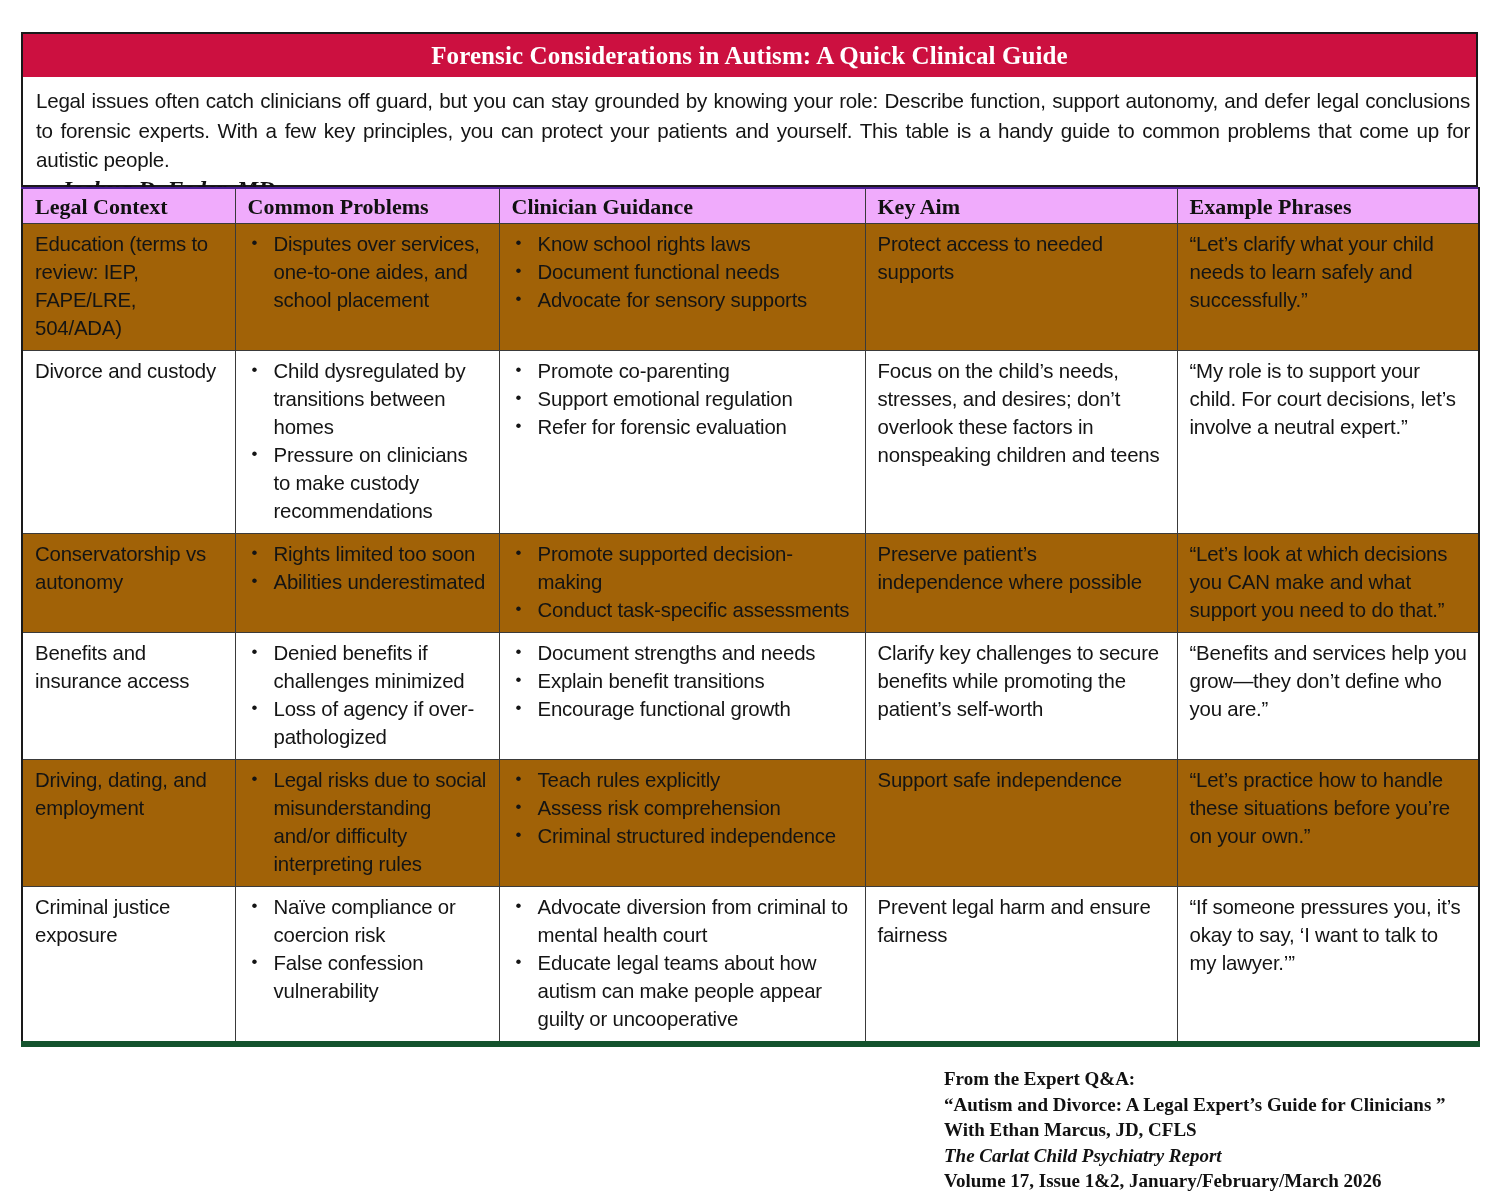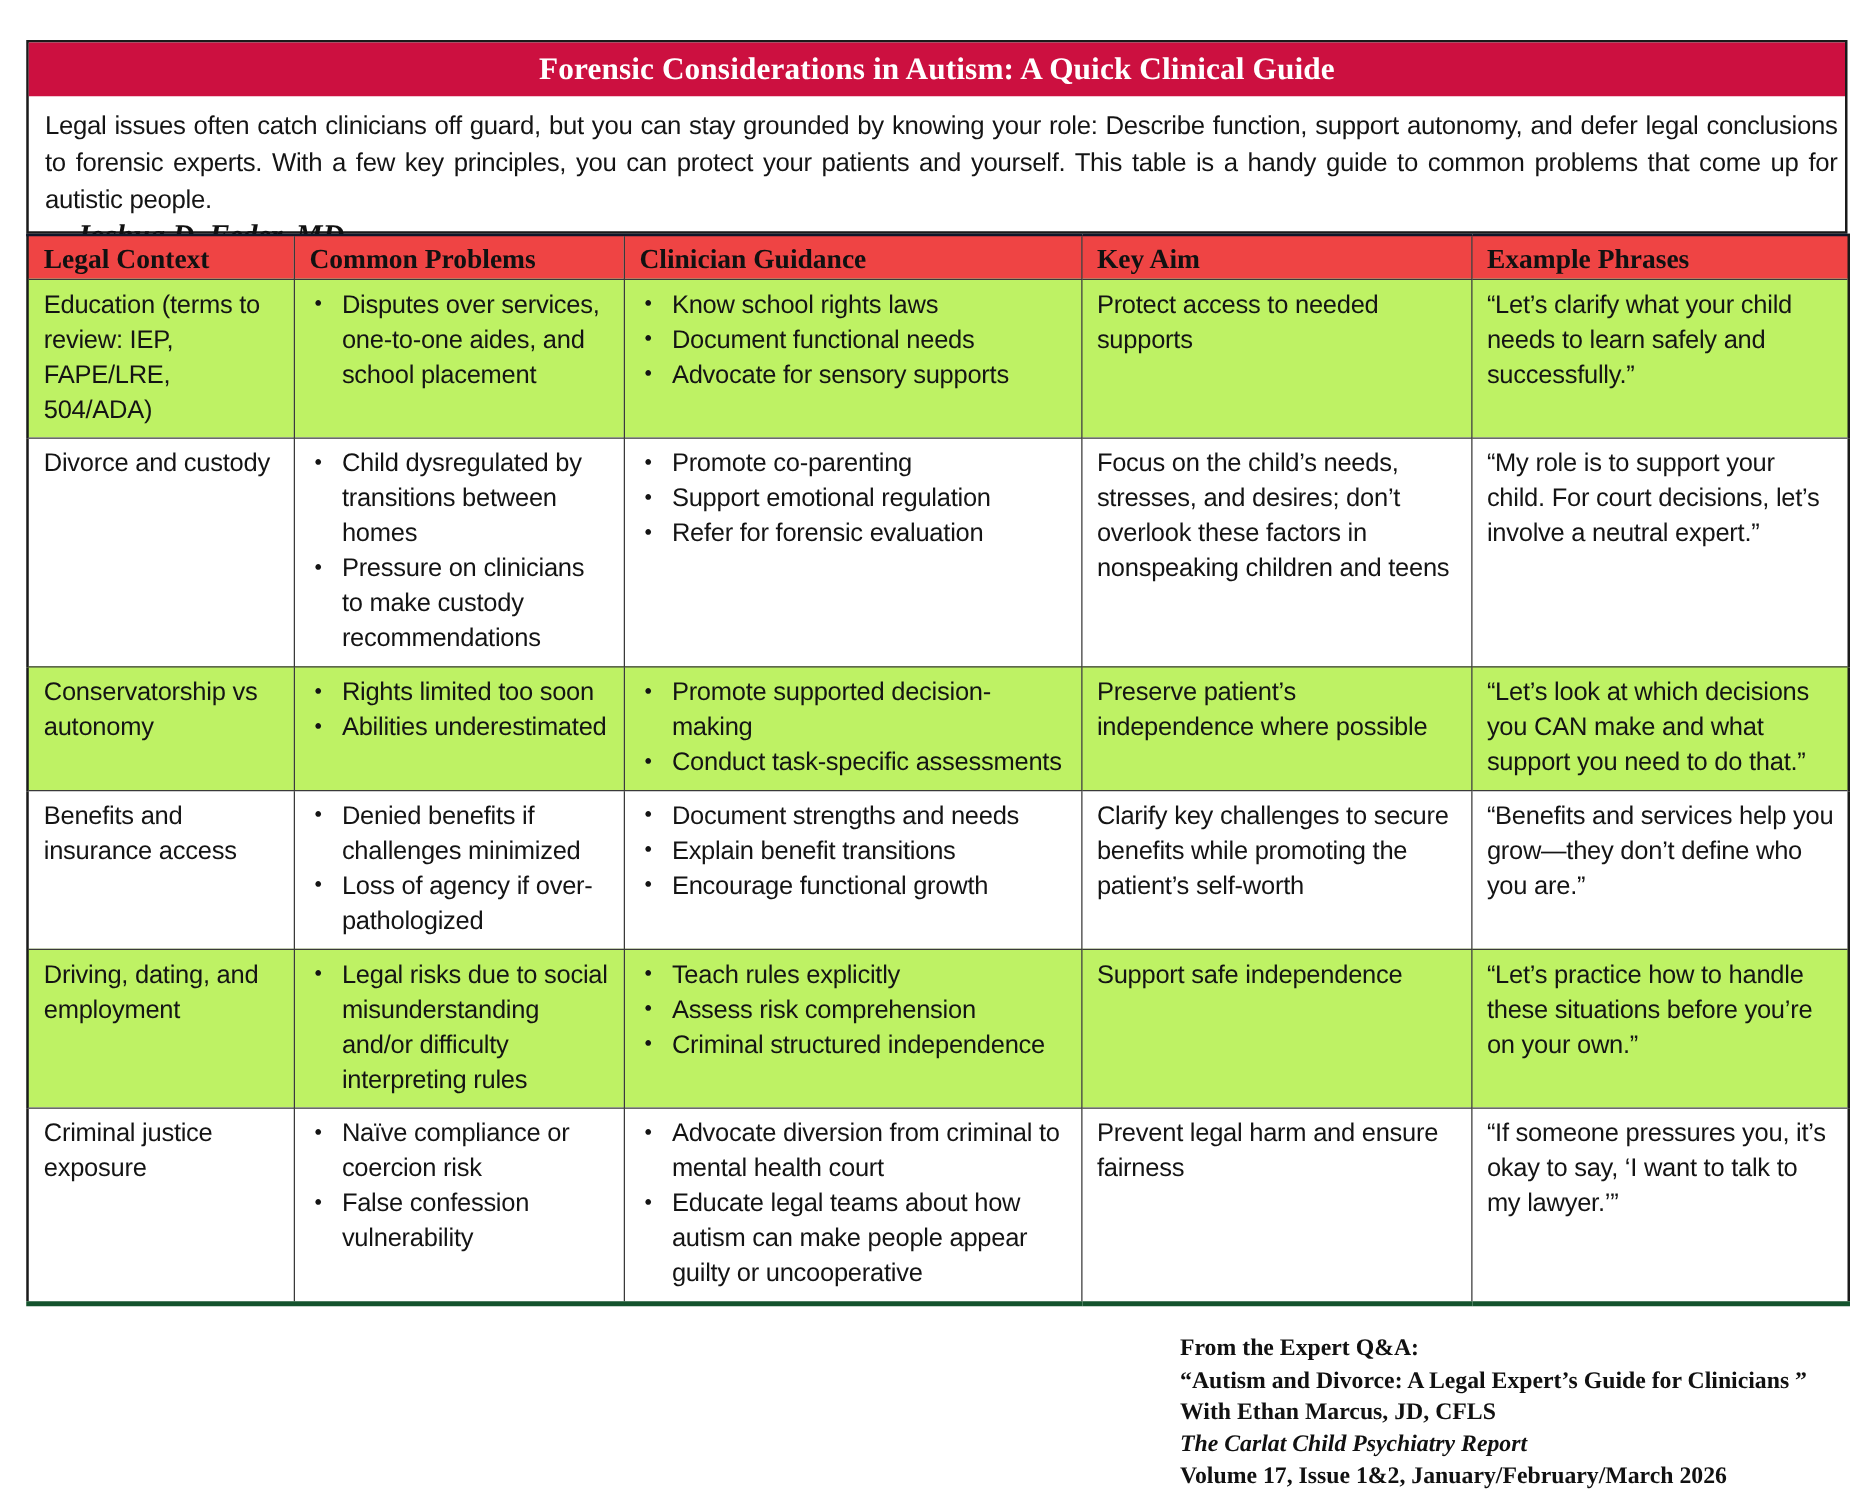--- a/index.html
+++ b/index.html
@@ -95,48 +95,48 @@
     border-collapse: collapse;
     table-layout: fixed;
   }
   .tbl td, .tbl th {
     border: 1px solid #3a3a3a;
     vertical-align: top;
     padding: 0;
     box-sizing: border-box;
   }
   .tbl thead th {
-    background: #ef4444;
+    background: #f0abfc;
     height: 35px;
-    border-top: 2px solid #0f172a;
+    border-top: 2px solid #4c1d95;
     border-bottom: 1px solid #3a3a3a;
     text-align: left;
     font-family: "Liberation Serif", serif;
     font-weight: bold;
     font-size: 22px;
     padding: 2px 0 0 12px;
     vertical-align: middle;
     color: #111111;
   }
   .tbl tbody td {
     font-family: "Liberation Sans", sans-serif;
     font-size: 20.4px;
     line-height: 28px;
     color: #141414;
     letter-spacing: -0.2px;
     padding: 6px 10px 8px 12px;
   }
   .tbl tbody tr.shaded td {
-    background: #bef264;
+    background: #a16207;
   }
   .tbl tbody tr.plain td {
     background: #ffffff;
   }
   .tbl tbody tr:last-child td {
-    border-bottom: 4px solid #14532d;
+    border-bottom: 6px solid #14532d;
   }
   .tbl td:first-child, .tbl th:first-child {
     border-left: 2px solid #1a1a1a;
   }
   .tbl td:last-child, .tbl th:last-child {
     border-right: 2px solid #1a1a1a;
   }
 
   
   ul.bul {

